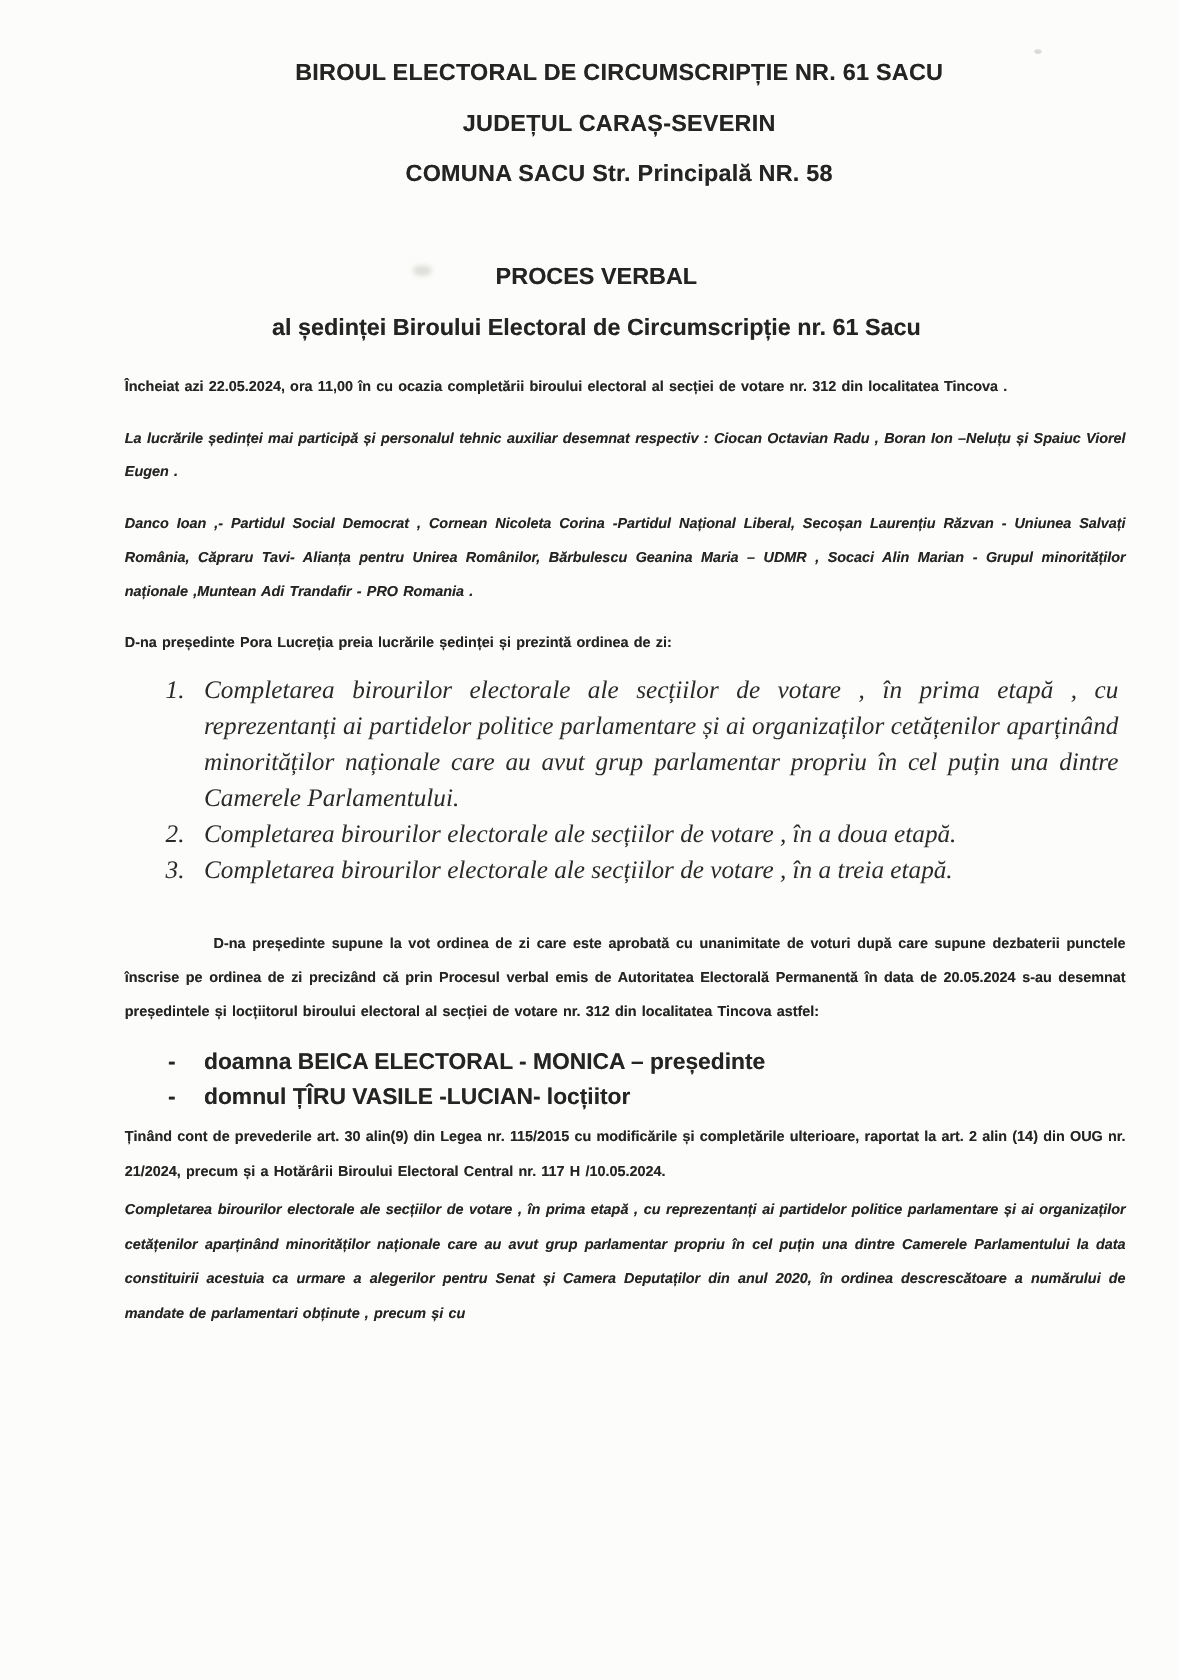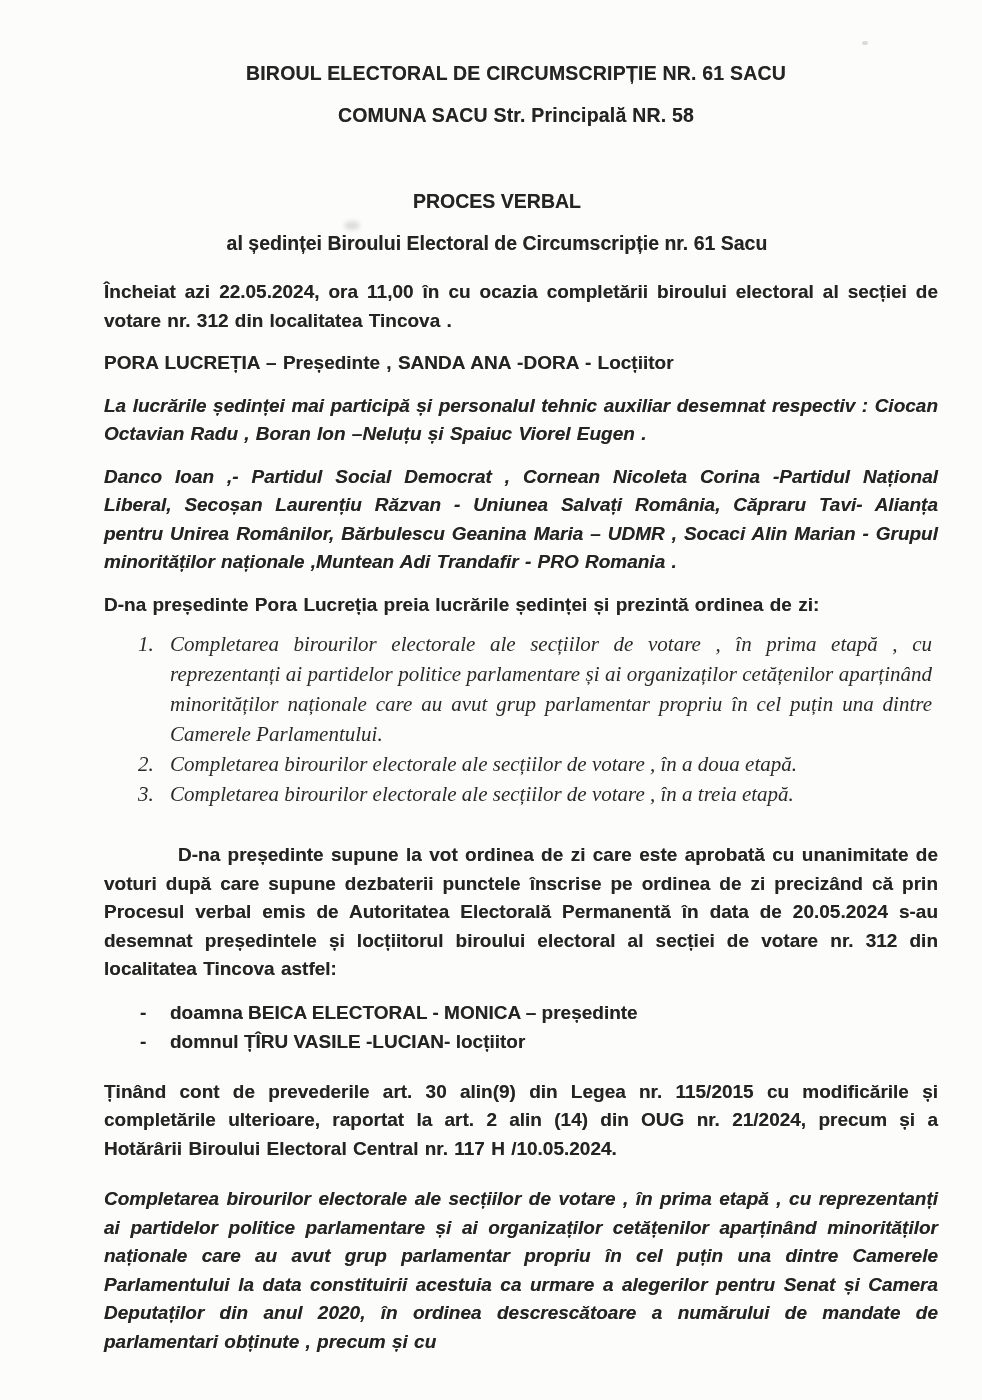--- a/index.html
+++ b/index.html
@@ -25,50 +25,50 @@
   
   .artifact {
     position: absolute;
     border-radius: 50%;
     pointer-events: none;
   }
   .a1 { left: 862px; top: 41px; width: 6px; height: 4px; background: #9c9c9c; opacity: .35; }
   .a2 { left: 344px; top: 221px; width: 16px; height: 9px; background: #b8b8b2; opacity: .45; filter: blur(2px); }
 
   .doc-header {
-    padding-top: 52px;
+    padding-top: 40px;
     padding-left: 50px;
     text-align: center;
     font-size: 19.5px;
     line-height: 42px;
     letter-spacing: 0.2px;
   }
   .email {
     text-decoration: underline;
     color: inherit;
     cursor: pointer;
   }
   .title-block {
     margin-top: 44px;
     padding-left: 12px;
     text-align: center;
     font-size: 19.5px;
     line-height: 42px;
   }
   .para {
     margin: 12px 44px 0 104px;
-    font-size: 19px;
+    font-size: 12px;
     line-height: 28.5px;
     word-spacing: 1px;
   }
   .just  { text-align: justify; }
   .ital  { font-style: italic; }
   .indent { text-indent: 74px; margin-top: 32px; }
   .mt14 { margin-top: 14px; }
-  .mt16 { margin-top: 22px; }
+  .mt16 { margin-top: 4px; }
 
   .agenda {
     margin: 10px 50px 0 104px;
     padding: 0;
     list-style: none;
     font-family: "Liberation Serif", serif;
     font-style: italic;
     font-weight: 400;
     font-size: 21px;
     line-height: 30px;
@@ -102,30 +102,30 @@
 </style>
 </head>
 <body style="--paper: #fcfcfa; --ink: #242424;">
 
 <div class="page">
   <div class="artifact a1"></div>
   <div class="artifact a2"></div>
 
   <header class="doc-header">
     <div>BIROUL ELECTORAL DE CIRCUMSCRIPȚIE NR. 61 SACU</div>
+    <div>JUDEȚUL CARAȘ-SEVERIN</div>
     <div>COMUNA SACU Str. Principală NR. 58</div>
   </header>
 
   <div class="title-block">
     <div>PROCES VERBAL</div>
     <div>al ședinței Biroului Electoral de Circumscripție nr. 61 Sacu</div>
   </div>
 
   <p class="para just mt14">Încheiat azi 22.05.2024, ora 11,00  în cu ocazia completării biroului electoral al secției de votare nr. 312  din localitatea Tincova .</p>
-  <p class="para mt14">PORA LUCREȚIA – Președinte , SANDA ANA -DORA - Locțiitor</p>
   <p class="para ital just mt14">La lucrările ședinței mai participă și personalul tehnic auxiliar desemnat respectiv : Ciocan Octavian Radu , Boran Ion –Neluțu și Spaiuc Viorel Eugen  .</p>
   <p class="para ital just mt14">Danco Ioan  ,- Partidul Social Democrat ,  Cornean Nicoleta Corina   -Partidul Național Liberal, Secoșan Laurențiu Răzvan - Uniunea Salvați România, Căpraru Tavi- Alianța pentru Unirea Românilor,   Bărbulescu Geanina Maria – UDMR   , Socaci Alin Marian - Grupul minorităților naționale ,Muntean Adi Trandafir    - PRO Romania .</p>
   <p class="para mt14">D-na președinte Pora Lucreția preia lucrările ședinței și  prezintă ordinea de zi:</p>
 
   <ol class="agenda">
     <li class="agenda-item">
       <span class="num">1.</span>
       <span class="atext">Completarea birourilor electorale  ale secțiilor de votare , în prima etapă , cu reprezentanți ai partidelor politice  parlamentare și ai organizaților cetățenilor aparținând minorităților naționale care au avut grup parlamentar propriu în cel puțin una dintre  Camerele Parlamentului.</span>
     </li>
     <li class="agenda-item">

